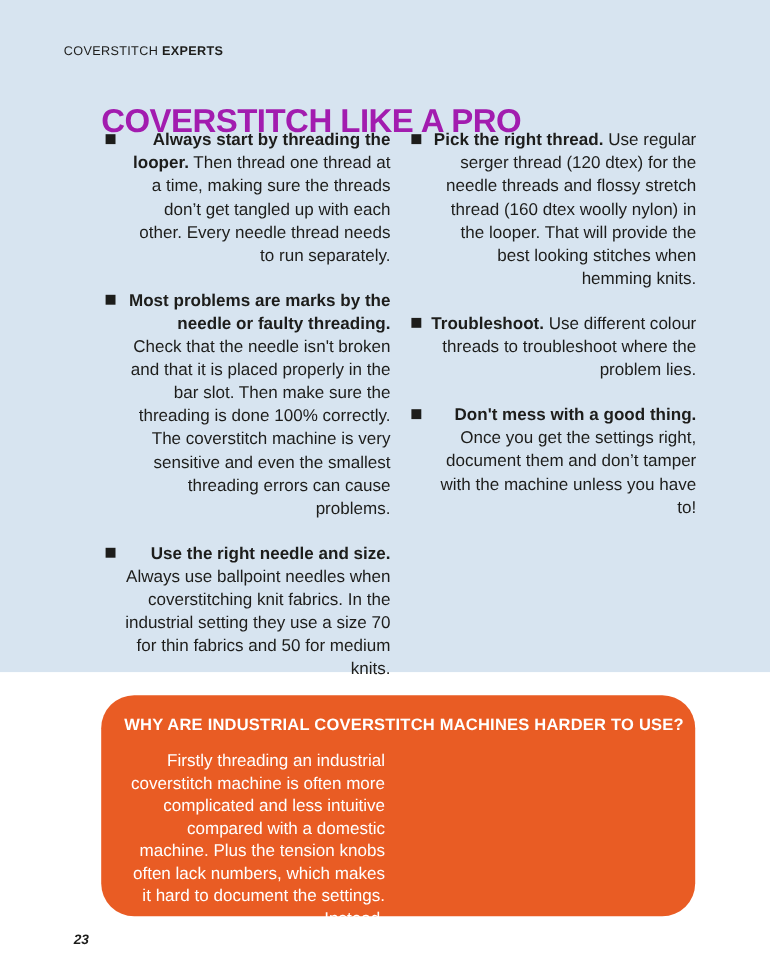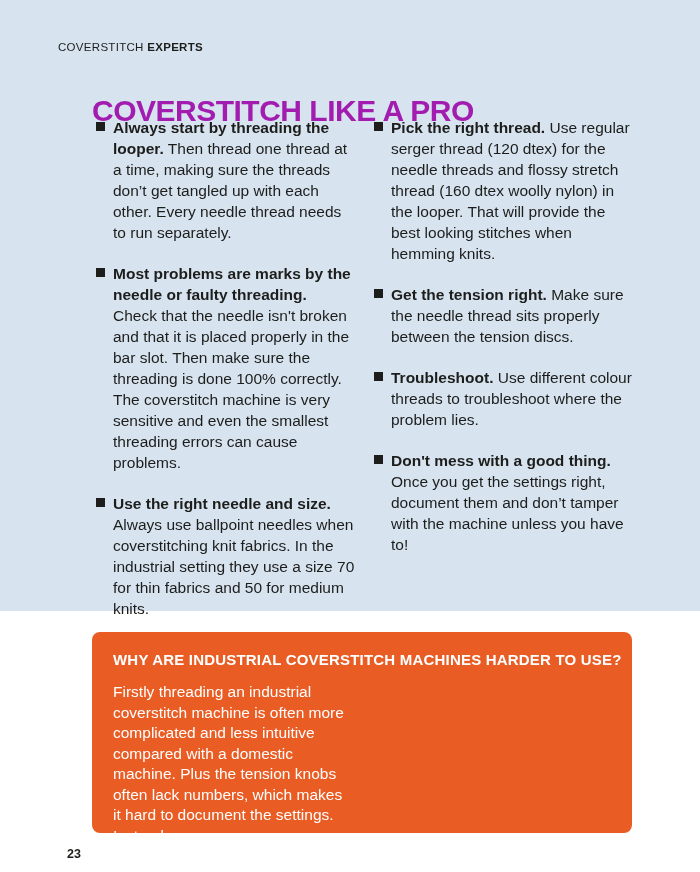--- a/index.html
+++ b/index.html
@@ -3,20 +3,21 @@
 <meta charset="utf-8">
 <style>
   html,body{margin:0;padding:0;background:#ffffff;}
   .page{
     position:relative;
     width:700px;height:872px;
     background:#ffffff;
     font-family:"Liberation Sans", sans-serif;
     color:#1d1d1b;
     overflow:hidden;
+    text-align:right;
   }
   .blue-panel{
     position:absolute;left:0;top:0;width:700px;height:611px;
     background:#d7e4f0;
   }
   .eyebrow{
     position:absolute;left:58px;top:41px;
     font-size:11.5px;letter-spacing:.3px;color:#1d1d1b;
   }
   .eyebrow b{font-weight:bold;}
@@ -37,33 +38,33 @@
     font-size:15.5px;line-height:21px;
   }
   .tip .bullet{
     position:absolute;left:0;top:5px;
     width:9px;height:9px;background:#1d1d1b;display:block;
   }
   .tip b{font-weight:bold;}
   .callout{
     position:absolute;left:92px;top:632px;
     width:540px;height:201px;box-sizing:border-box;
-    background:#e95c24;border-radius:8px;
+    background:#e95c24;border-radius:30px;
     color:#ffffff;
     padding:19px 21px 0 21px;
   }
   .callout-heading{
     font-size:15px;font-weight:bold;letter-spacing:.2px;
     margin:0 0 14px 0;white-space:nowrap;
   }
   .callout-cols{display:flex;gap:34px;}
   .callout-col{width:237px;font-size:15.5px;line-height:20.5px;}
   .page-number{
     position:absolute;left:67px;top:847px;
-    font-size:12.5px;font-weight:bold;color:#1d1d1b;
+    font-size:12.5px;font-weight:bold;color:#1d1d1b;font-style:italic;
   }
 </style>
 </head>
 <body>
 
 <div class="page">
 
   <div class="blue-panel">
 
     <div class="eyebrow"><span>COVERSTITCH </span><b>EXPERTS</b></div>
@@ -73,21 +74,20 @@
     <div class="tips-columns">
 
       <div class="tips-col">
         <p class="tip"><span class="bullet"></span><b>Always start by threading the looper.</b> <span>Then thread one thread at a time, making sure the threads don’t get tangled up with each other. Every needle thread needs to run separately.</span></p>
         <p class="tip"><span class="bullet"></span><b>Most problems are marks by the needle or faulty threading.</b> <span>Check that the needle isn't broken and that it is placed properly in the bar slot. Then make sure the threading is done 100% correctly. The coverstitch machine is very sensitive and even the smallest threading errors can cause problems.</span></p>
         <p class="tip"><span class="bullet"></span><b>Use the right needle and size.</b> <span>Always use ballpoint needles when coverstitching knit fabrics. In the industrial setting they use a size 70 for thin fabrics and 50 for medium knits.</span></p>
       </div>
 
       <div class="tips-col">
         <p class="tip"><span class="bullet"></span><b>Pick the right thread.</b> <span>Use regular serger thread (120 dtex) for the needle threads and flossy stretch thread (160 dtex woolly nylon) in the looper. That will provide the best looking stitches when hemming knits.</span></p>
-        <p class="tip"><span class="bullet"></span><b>Get the tension right.</b> <span>Make sure the needle thread sits properly between the tension discs.</span></p>
         <p class="tip"><span class="bullet"></span><b>Troubleshoot.</b> <span>Use different colour threads to troubleshoot where the problem lies.</span></p>
         <p class="tip"><span class="bullet"></span><b>Don't mess with a good thing.</b> <span>Once you get the settings right, document them and don’t tamper with the machine unless you have to!</span></p>
       </div>
 
     </div>
   </div>
 
   <div class="callout">
     <h2 class="callout-heading">WHY ARE INDUSTRIAL COVERSTITCH MACHINES HARDER TO USE?</h2>
     <div class="callout-cols">

